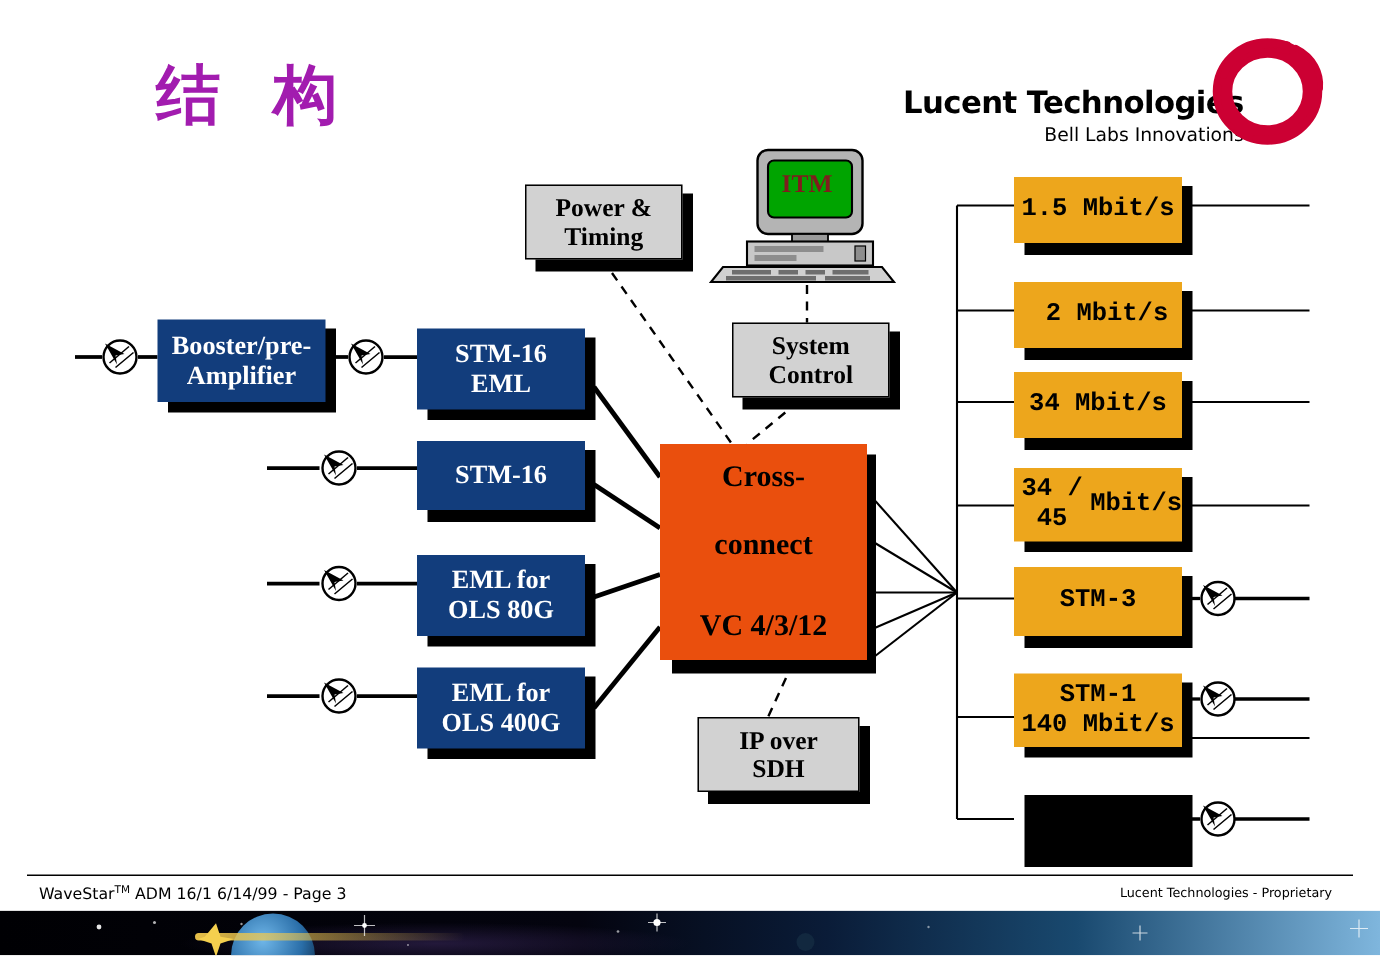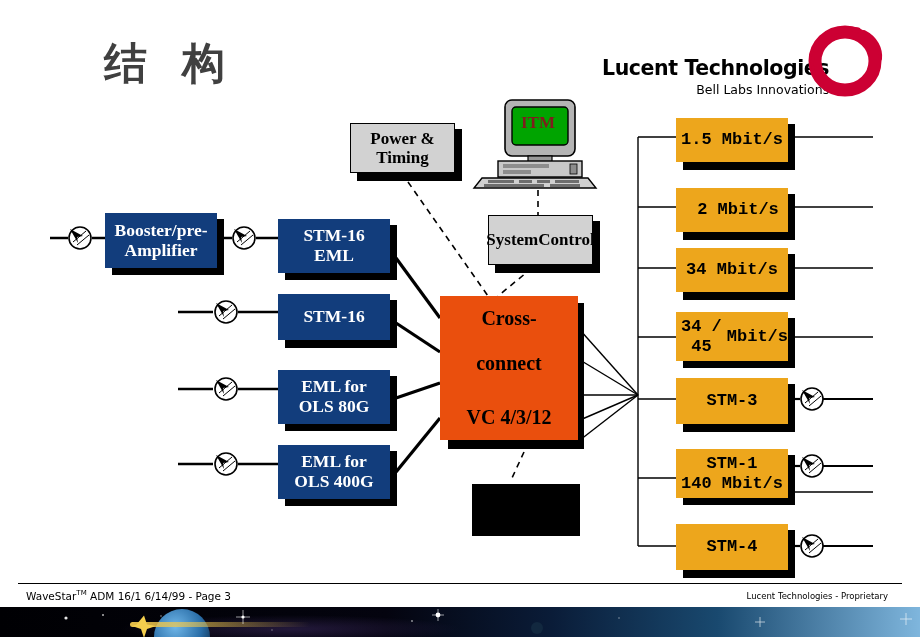--- a/index.html
+++ b/index.html
@@ -3,21 +3,21 @@
 <meta charset="utf-8">
 <style>
   html,body{margin:0;padding:0;background:#ffffff;}
   body{width:920px;height:637px;overflow:hidden;font-family:"Liberation Serif",serif;}
   #slide{position:relative;width:920px;height:637px;background:#ffffff;}
 
   
   .title{
     position:absolute;left:104px;top:35px;
     font-family:"DejaVu Sans",sans-serif;
-    font-size:43px;font-weight:700;color:#404040;letter-spacing:10px;
+    font-size:43px;font-weight:700;color:#a21caf;letter-spacing:10px;
     white-space:nowrap;
   }
 
   
   .lucent-wrap{position:absolute;left:602px;top:58px;}
   .lucent-name{
     font-family:"DejaVu Sans",sans-serif;font-size:20.5px;font-weight:700;
     color:#000;letter-spacing:-0.4px;white-space:nowrap;line-height:1.05;
   }
   .lucent-tag{
@@ -206,26 +206,30 @@
     <path d="M4 5 L17 12 L11 13 L12 19 Z" fill="#000"></path>
   </svg>
 
   <div class="shadow" style="left:357px;top:129px;width:105px;height:52px;"></div>
   <div class="box grey" style="left:350px;top:123px;width:105px;height:50px;flex-direction:column;">
     <span>Power &amp;</span>
     <span>Timing</span>
   </div>
 
   <div class="shadow" style="left:495px;top:221px;width:105px;height:52px;"></div>
-  <div class="box grey" style="left:488px;top:215px;width:105px;height:50px;flex-direction:row;justify-content:center;">
+  <div class="box grey" style="left:488px;top:215px;width:105px;height:50px;flex-direction:column;justify-content:center;">
     <span>System</span>
     <span>Control</span>
   </div>
 
   <div class="shadow" style="left:472px;top:484px;width:108px;height:52px;"></div>
+  <div class="box grey" style="left:465px;top:478px;width:108px;height:50px;flex-direction:column;">
+    <span>IP over</span>
+    <span>SDH</span>
+  </div>
 
   <div class="shadow" style="left:448px;top:303px;width:136px;height:146px;"></div>
   <div class="box orange-main" style="left:440px;top:296px;width:138px;height:144px;flex-direction:column;gap:22px;">
     <span>Cross-</span>
     <span style="margin-bottom:10px;">connect</span>
     <span>VC 4/3/12</span>
   </div>
 
   <svg class="pc" viewBox="0 0 135 92">
 
@@ -277,23 +281,20 @@
     <span>STM-3</span>
   </div>
 
   <div class="shadow" style="left:683px;top:455px;width:112px;height:50px;"></div>
   <div class="box amber" style="left:676px;top:449px;width:112px;height:49px;flex-direction:column;">
     <span>STM-1</span>
     <span>140 Mbit/s</span>
   </div>
 
   <div class="shadow" style="left:683px;top:530px;width:112px;height:48px;"></div>
-  <div class="box amber" style="left:676px;top:524px;width:112px;height:46px;">
-    <span>STM-4</span>
-  </div>
 
   <svg style="position:absolute;left:798px;top:385px;width:28px;height:28px;" viewBox="0 0 28 28">
     <circle cx="14" cy="14" r="11" fill="#fff" stroke="#000" stroke-width="1.6"></circle>
     <line x1="7" y1="18" x2="20" y2="7" stroke="#000" stroke-width="1"></line>
     <line x1="11" y1="21" x2="23" y2="11" stroke="#000" stroke-width="1"></line>
     <path d="M4 5 L17 12 L11 13 L12 19 Z" fill="#000"></path>
   </svg>
   <svg style="position:absolute;left:798px;top:452px;width:28px;height:28px;" viewBox="0 0 28 28">
     <circle cx="14" cy="14" r="11" fill="#fff" stroke="#000" stroke-width="1.6"></circle>
     <line x1="7" y1="18" x2="20" y2="7" stroke="#000" stroke-width="1"></line>

